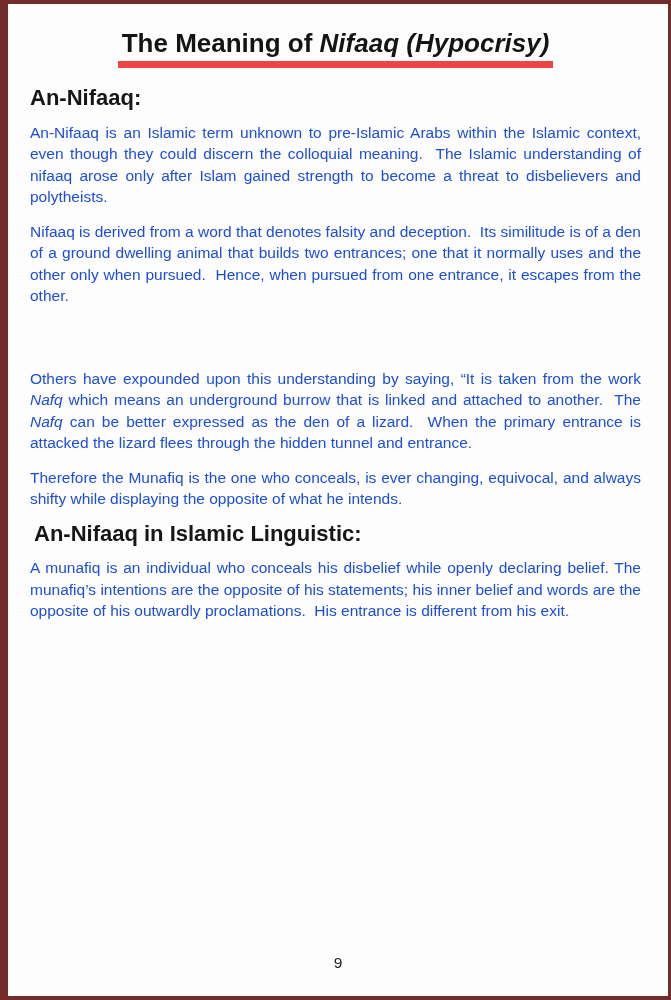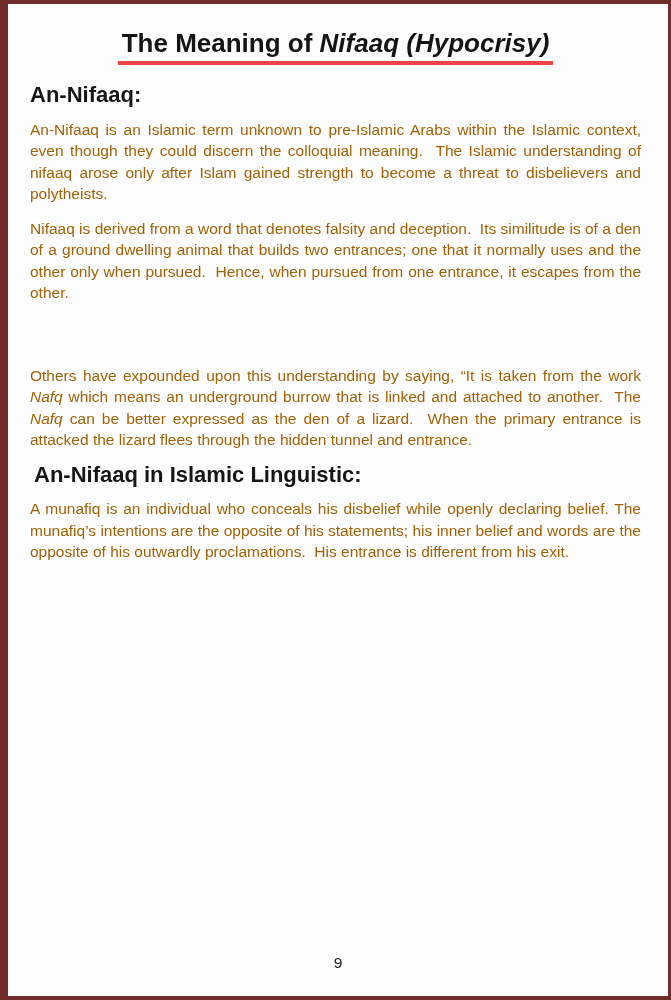--- a/index.html
+++ b/index.html
@@ -26,37 +26,37 @@
   .doc-title {
     margin: 24px 0 0 0;
     text-align: center;
     font-size: 26px;
     font-weight: bold;
     line-height: 1.2;
     color: #141414;
   }
   .doc-title .underline {
     display: inline-block;
-    border-bottom: 4px solid #ef4444;
+    border-bottom: 7px solid #ef4444;
     padding: 0 4px 2px 4px;
   }
   .heading {
     margin: 13px 0 0 0;
     font-size: 22px;
     font-weight: bold;
     line-height: 21.5px;
     color: #161616;
   }
   .para {
     margin: 13px 0 0 0;
     font-size: 15.5px;
     line-height: 21.5px;
     text-align: justify;
     white-space: pre-wrap;
-    color: #a16207;
+    color: #1d4ed8;
   }
   .para:after { 
     content: "";
     display: inline-block;
     width: 0;
   }
   .gap-lg {
     margin-top: 61px;
   }
   .title-gap {
@@ -89,20 +89,21 @@
     <h2 class="heading title-gap">An-Nifaaq:</h2>
 
     <p class="para"><span>An-Nifaaq is an Islamic term unknown to pre-Islamic Arabs within the Islamic context, even though they could discern the colloquial meaning.  The Islamic understanding of nifaaq arose only after Islam gained strength to become a threat to disbelievers and polytheists.</span></p>
 
 
     <p class="para"><span>Nifaaq is derived from a word that denotes falsity and deception.  Its similitude is of a den of a ground dwelling animal that builds two entrances; one that it normally uses and the other only when pursued.  Hence, when pursued from one entrance, it escapes from the other.</span></p>
 
 
     <p class="para gap-lg"><span>Others have expounded upon this understanding by saying, “It is taken from the work </span><i>Nafq</i><span> which means an underground burrow that is linked and attached to another.  The </span><i>Nafq</i><span> can be better expressed as the den of a lizard.  When the primary entrance is attacked the lizard flees through the hidden tunnel and entrance.</span></p>
 
+    <p class="para"><span>Therefore the Munafiq is the one who conceals, is ever changing, equivocal, and always shifty while displaying the opposite of what he intends.</span></p>
 
     <h2 class="heading term-indent">An-Nifaaq in Islamic Linguistic:</h2>
 
     <p class="para"><span>A munafiq is an individual who conceals his disbelief while openly declaring belief. The munafiq’s intentions are the opposite of his statements; his inner belief and words are the opposite of his outwardly proclamations.  His entrance is different from his exit.</span></p>
 
   </div>
 
   <div class="page-number">9</div>
 </div>
 

